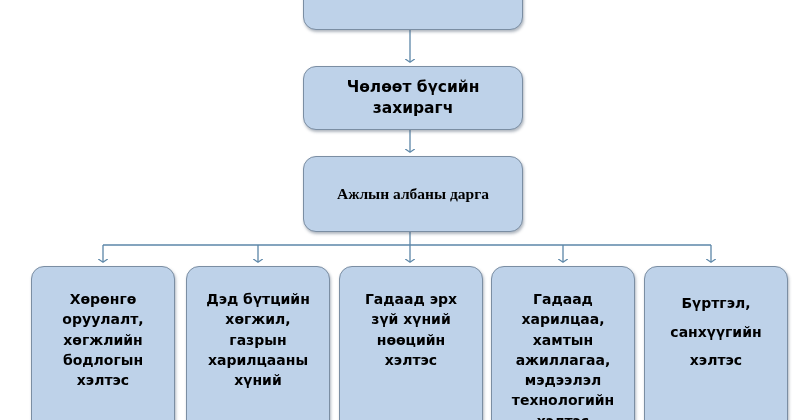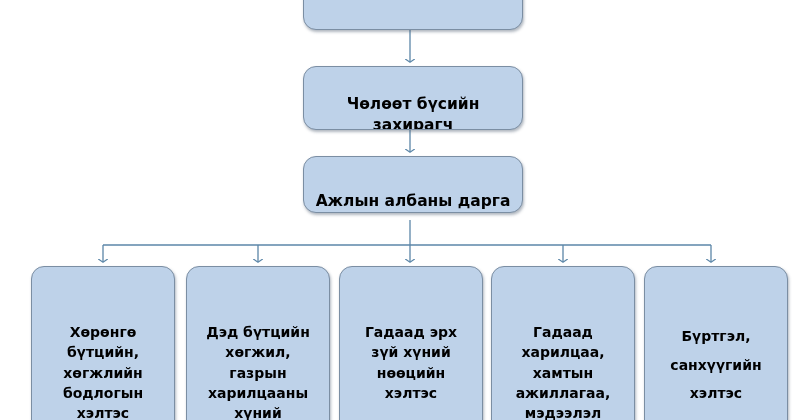--- a/index.html
+++ b/index.html
@@ -40,21 +40,20 @@
     color: #000000;
     font-weight: bold;
     text-align: center;
     line-height: 1.33;
     overflow: hidden;
   }
   .node .label {
     display: block;
     width: 100%;
     white-space: pre-line;
-    margin-top: 33px;
   }
 
   
   #node-top {
     left: 303px;
     top: -52px;
     width: 220px;
     height: 82px;
     border-radius: 13px;
     align-items: center;
@@ -67,22 +66,23 @@
     width: 220px;
     height: 64px;
     align-items: center;
   }
   #node-governor .label { font-size: 15.5px; }
 
   #node-chief {
     left: 303px;
     top: 156px;
     width: 220px;
-    height: 57px;
+    height: 76px;
     align-items: center;
+    font-family: Liberation Serif, serif;
   }
   #node-chief .label { font-size: 15.5px; }
 
   
   .dept {
     top: 266px;
     width: 144px;
     height: 170px;
     padding: 22px 7px 0 7px;
     align-items: flex-start;
@@ -132,21 +132,21 @@
     <span class="label">Чөлөөт бүсийн
 захирагч</span>
   </div>
 
   <div class="node" id="node-chief">
     <span class="label">Ажлын албаны дарга</span>
   </div>
 
   <div class="node dept" id="dept-0">
     <span class="label">Хөрөнгө
-бүтцийн,
+оруулалт,
 хөгжлийн
 бодлогын
 хэлтэс</span>
   </div>
 
   <div class="node dept" id="dept-1">
     <span class="label">Дэд бүтцийн
 хөгжил,
 газрын
 харилцааны

